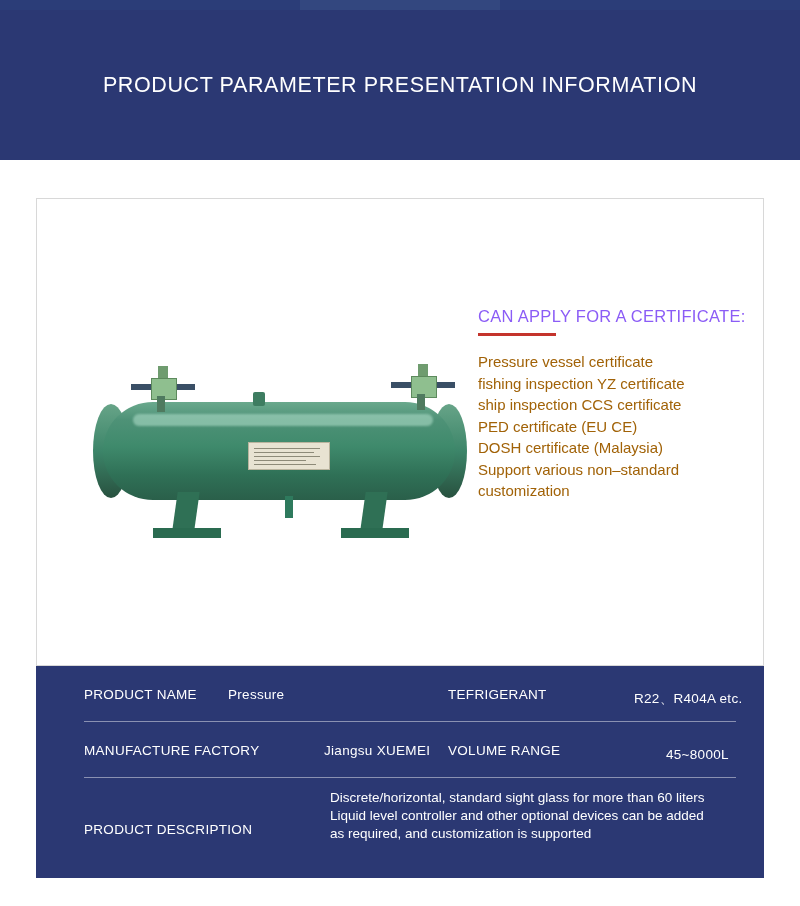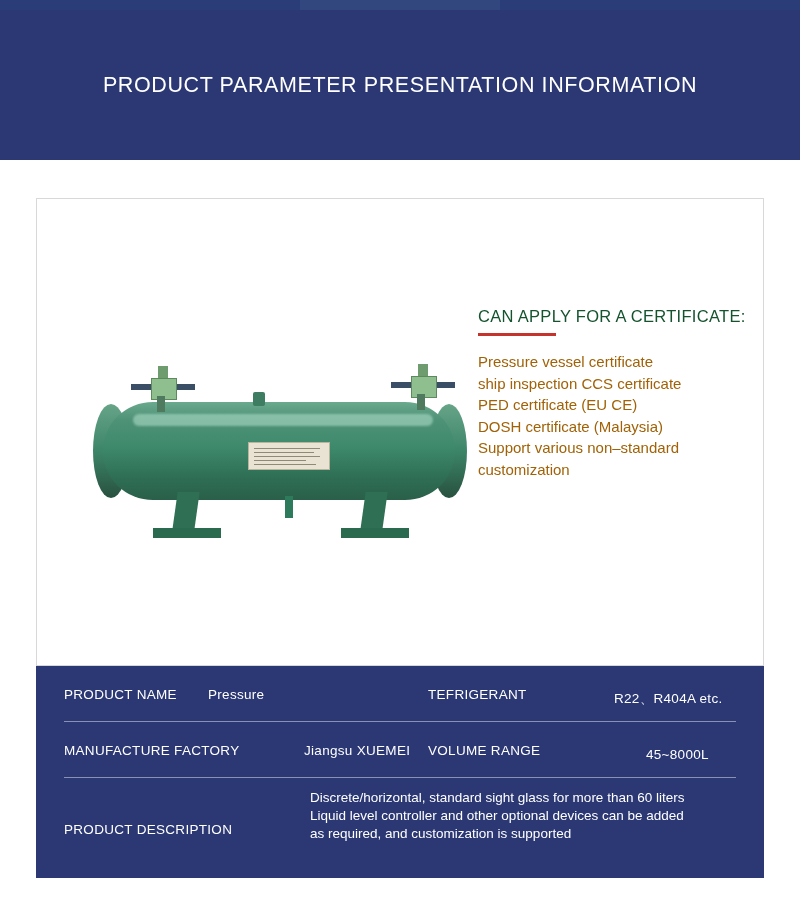--- a/index.html
+++ b/index.html
@@ -205,21 +205,21 @@
     background: #2e7a5d;
   }
   
   .cert {
     position: absolute;
     left: 441px;
     top: 108px;
     width: 280px;
   }
   .cert-title {
-    color: #14532d;
+    color: #8b5cf6;
     font-size: 16.5px;
     letter-spacing: 0.3px;
     white-space: nowrap;
   }
   .cert-rule {
     margin-top: 7px;
     width: 78px;
     height: 3px;
     background: #c4342c;
   }
@@ -234,20 +234,21 @@
   }
   
   .spec {
     position: absolute;
     top: 666px;
     left: 36px;
     width: 728px;
     height: 212px;
     background: #2b3873;
     box-sizing: border-box;
+    padding-left: 20px;
   }
   .spec-row {
     position: relative;
     height: 56px;
     display: flex;
     align-items: center;
   }
   .spec-row.tall { height: 100px; }
   .spec-sep {
     position: absolute;
@@ -349,20 +350,21 @@
         <div class="post"></div>
         <div class="foot"></div>
       </div>
     </div>
 
     <div class="cert">
       <div class="cert-title">CAN APPLY FOR A CERTIFICATE:</div>
       <div class="cert-rule"></div>
       <div class="cert-list">
         <div>Pressure vessel certificate</div>
+        <div>fishing inspection YZ certificate</div>
         <div>ship inspection CCS certificate</div>
         <div>PED certificate (EU CE)</div>
         <div>DOSH certificate (Malaysia)</div>
         <div>Support various non–standard</div>
         <div>customization</div>
       </div>
     </div>
 
   </div>
 

